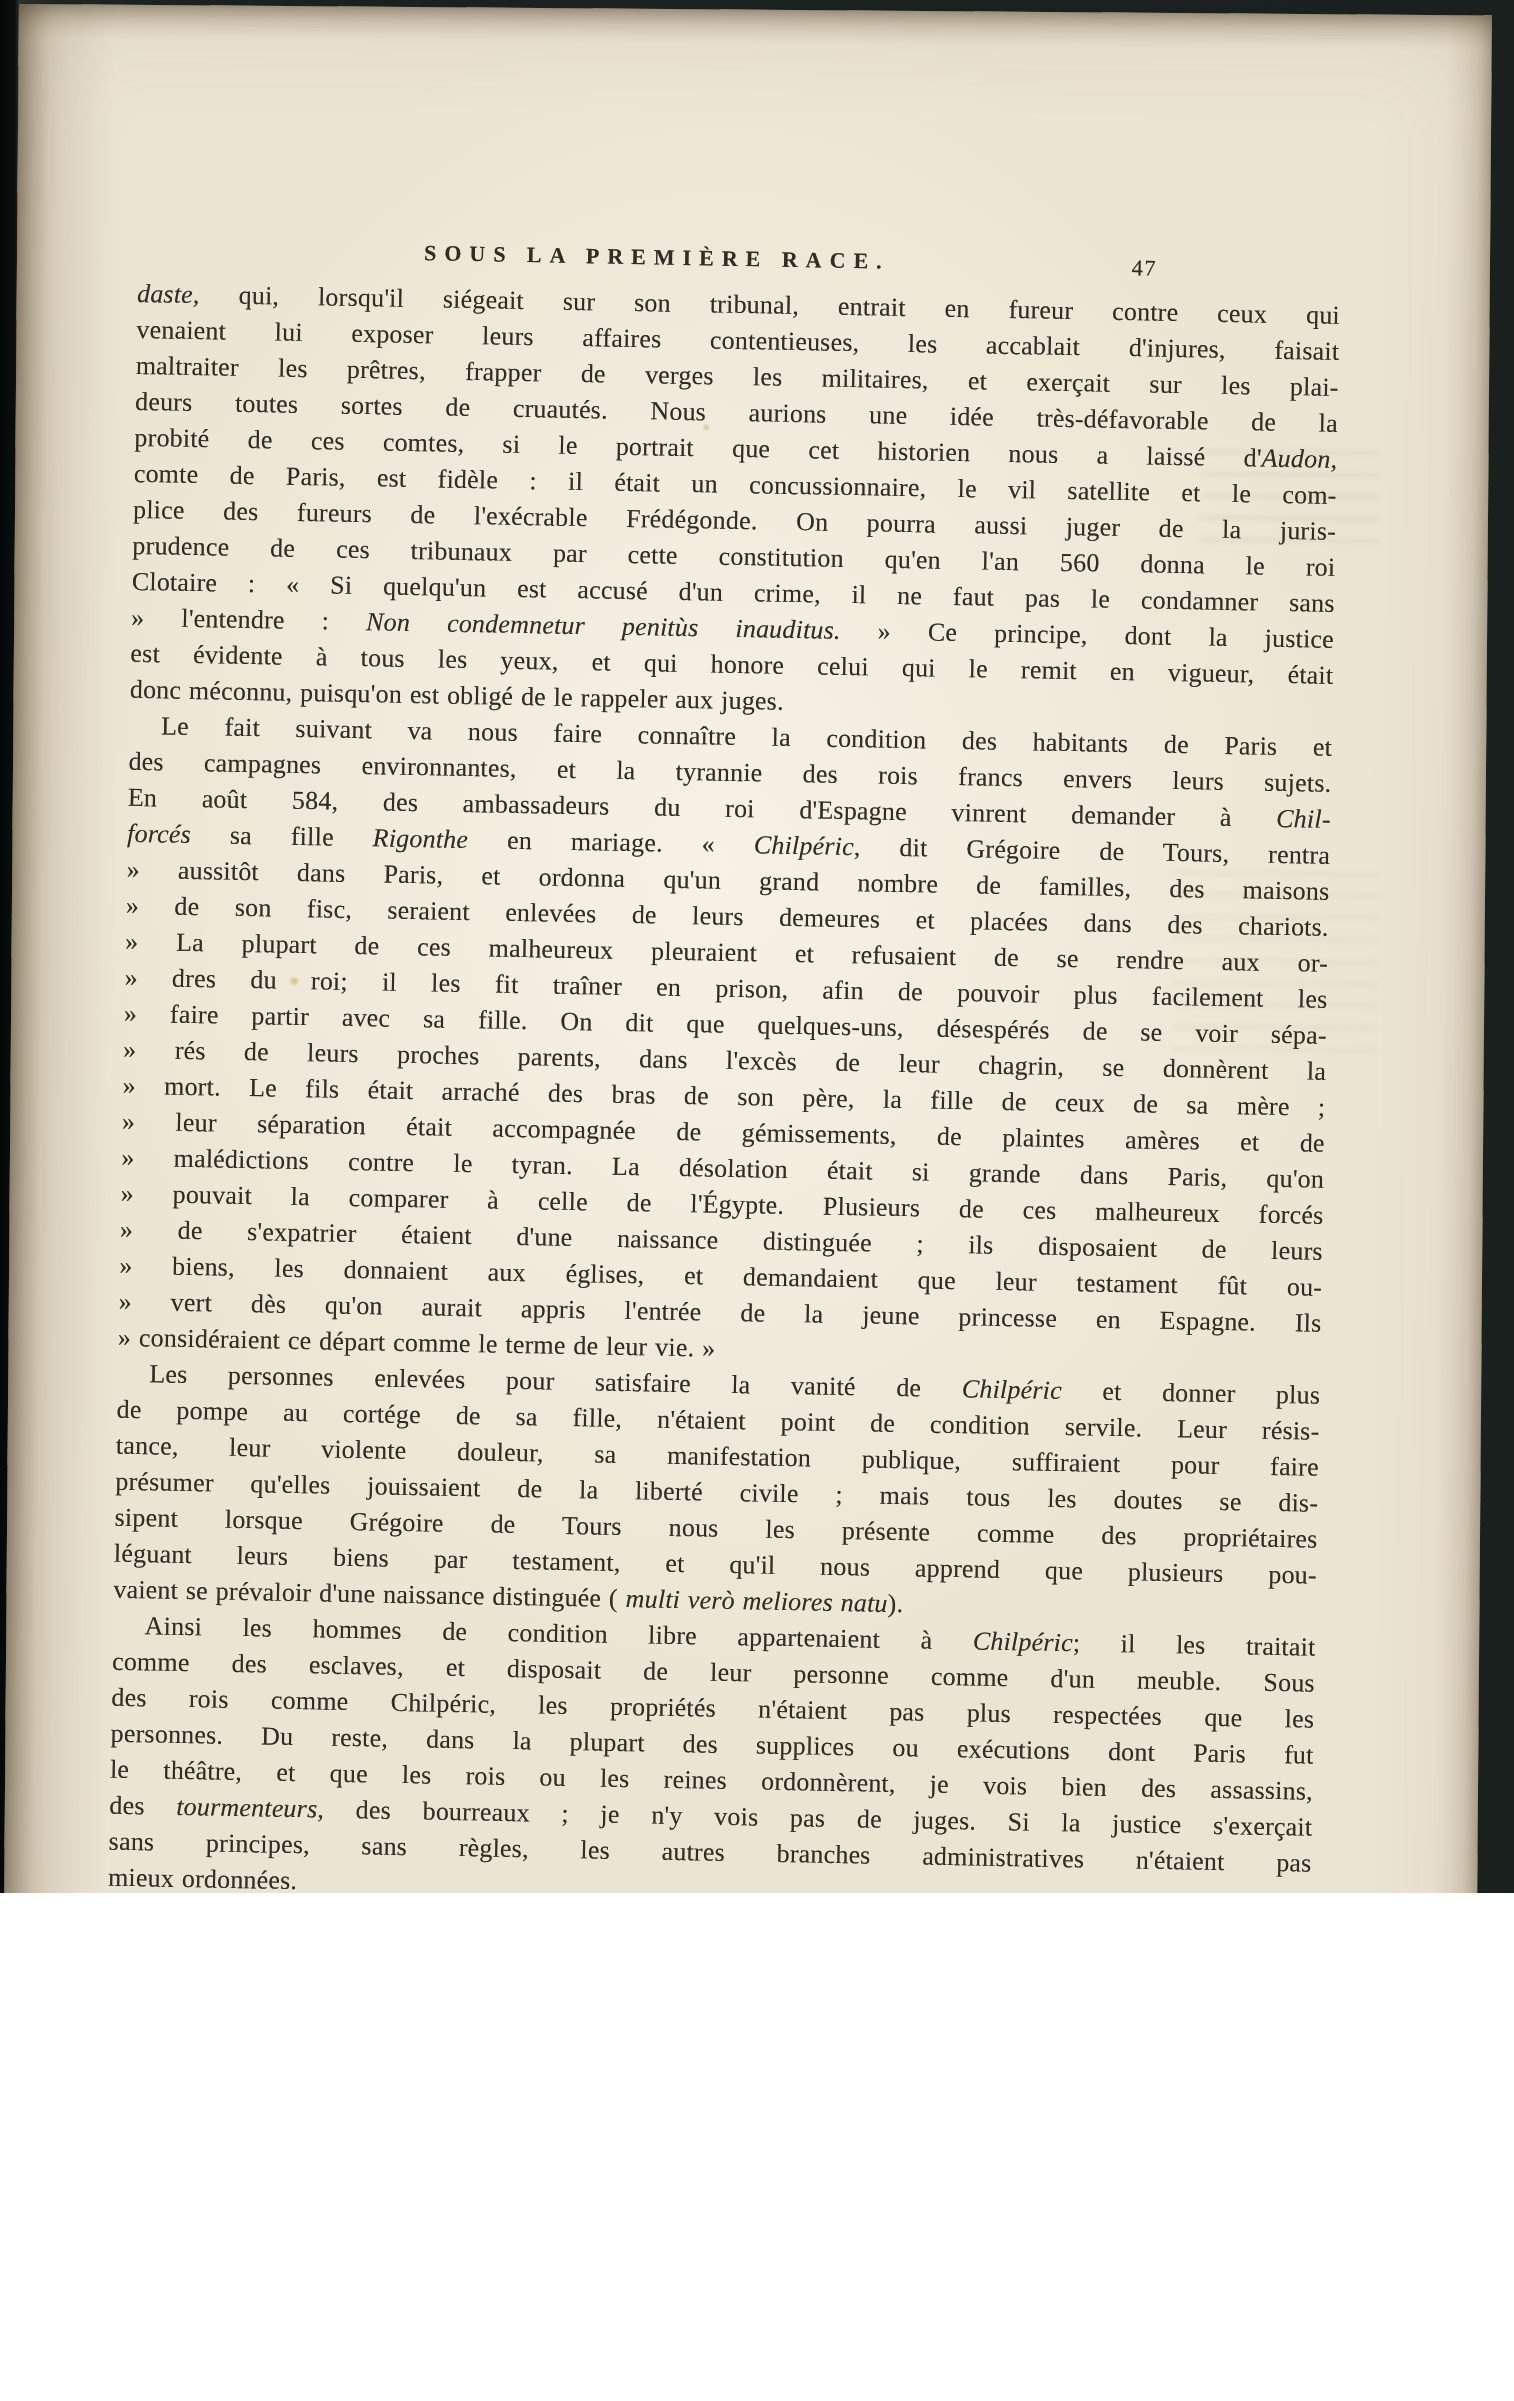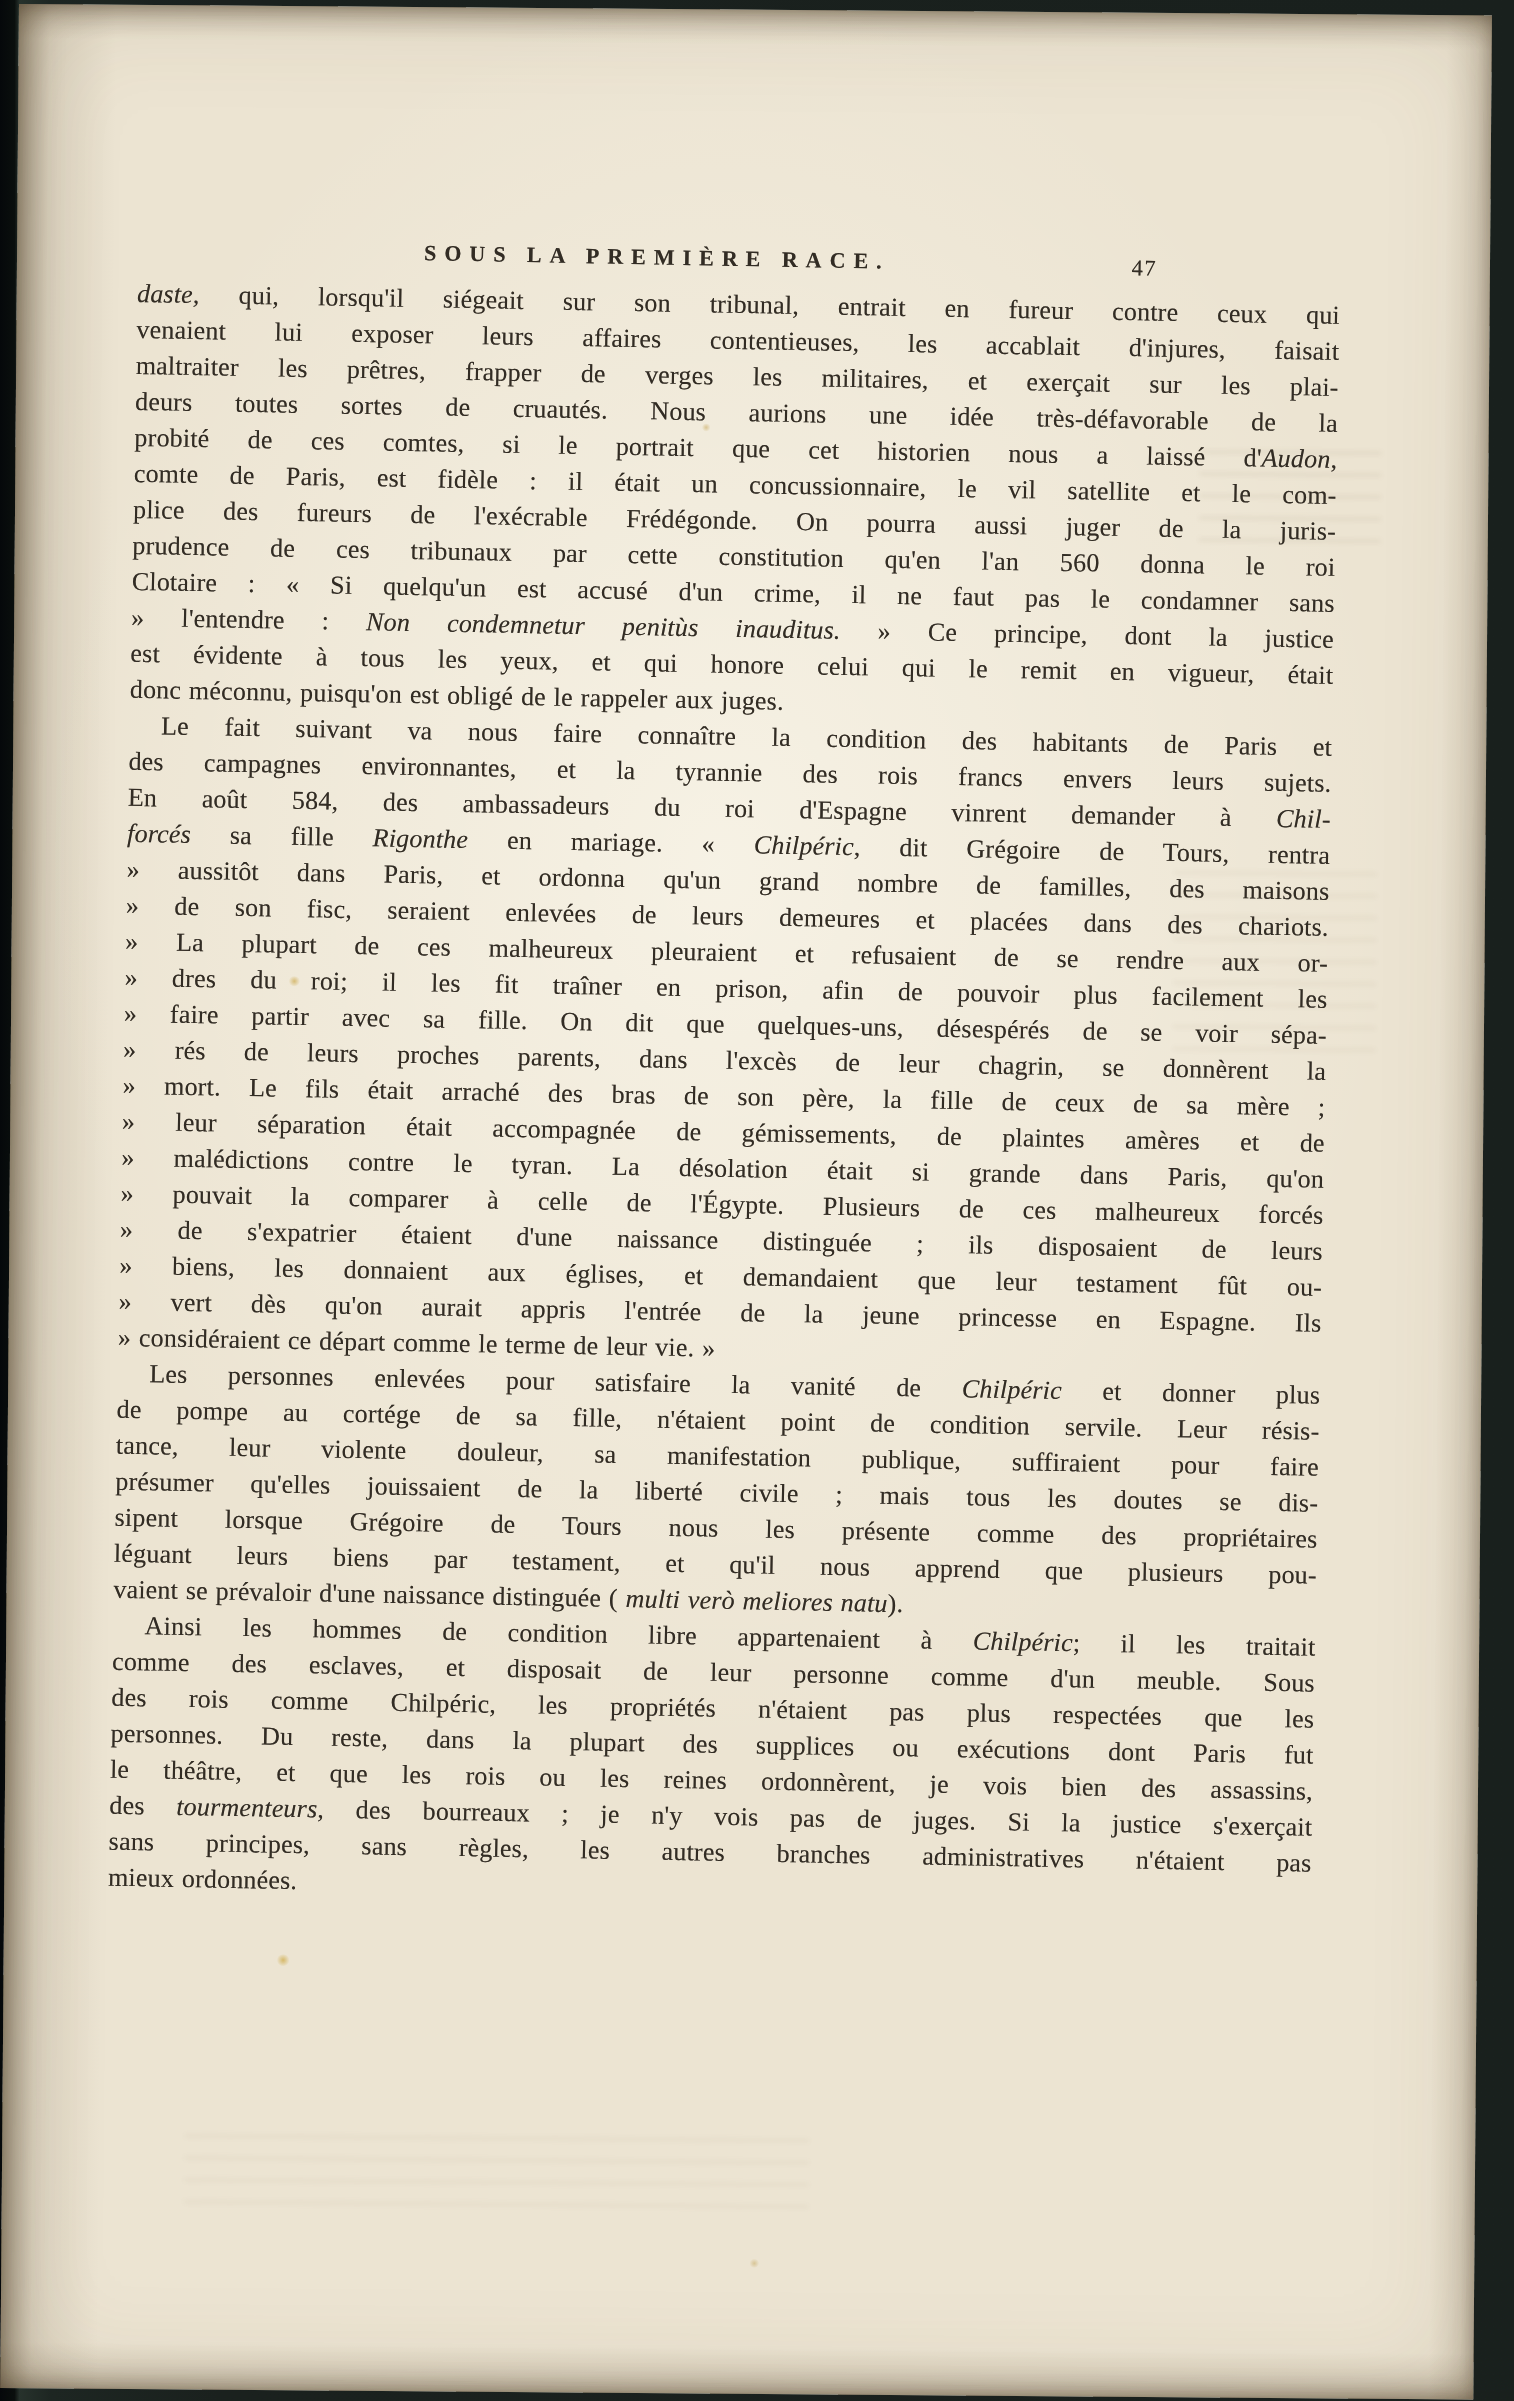--- a/index.html
+++ b/index.html
@@ -2,21 +2,21 @@
 <html style="font-size:11.6px"><head>
 <meta charset="utf-8">
 <style>
   html, body {
     margin: 0; padding: 0;
     background: #10161 3;
     font-family: "Liberation Serif", "DejaVu Serif", serif;
   }
   #screen {
     position: relative;
-    width: 1515px; height: 2401px;
+    width: 1515px; height: 1893px;
     overflow: hidden;
     background: linear-gradient(90deg, #05080a 0px, #0a0f0d 14.5px, #27322c 19.6px, #1d2622 51px, #1a211e 218px, #19201d 100%);
   }
   .page {
     position: absolute;
     left: 19px; top: 4.4px;
     width: 1473px; height: 2384px;
     transform: rotate(0.45deg);
     transform-origin: 0 0;
     background:

